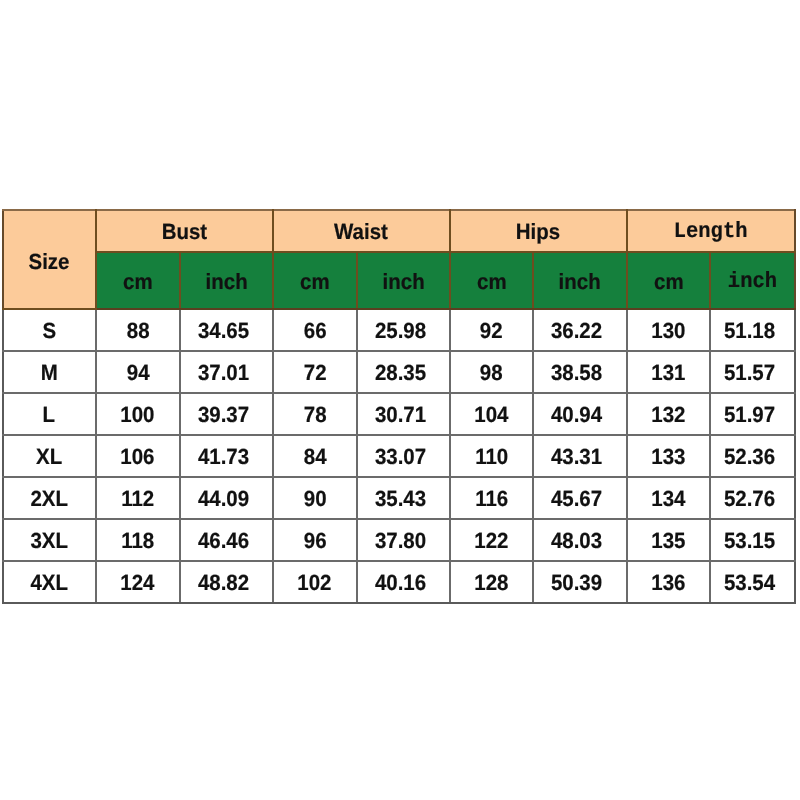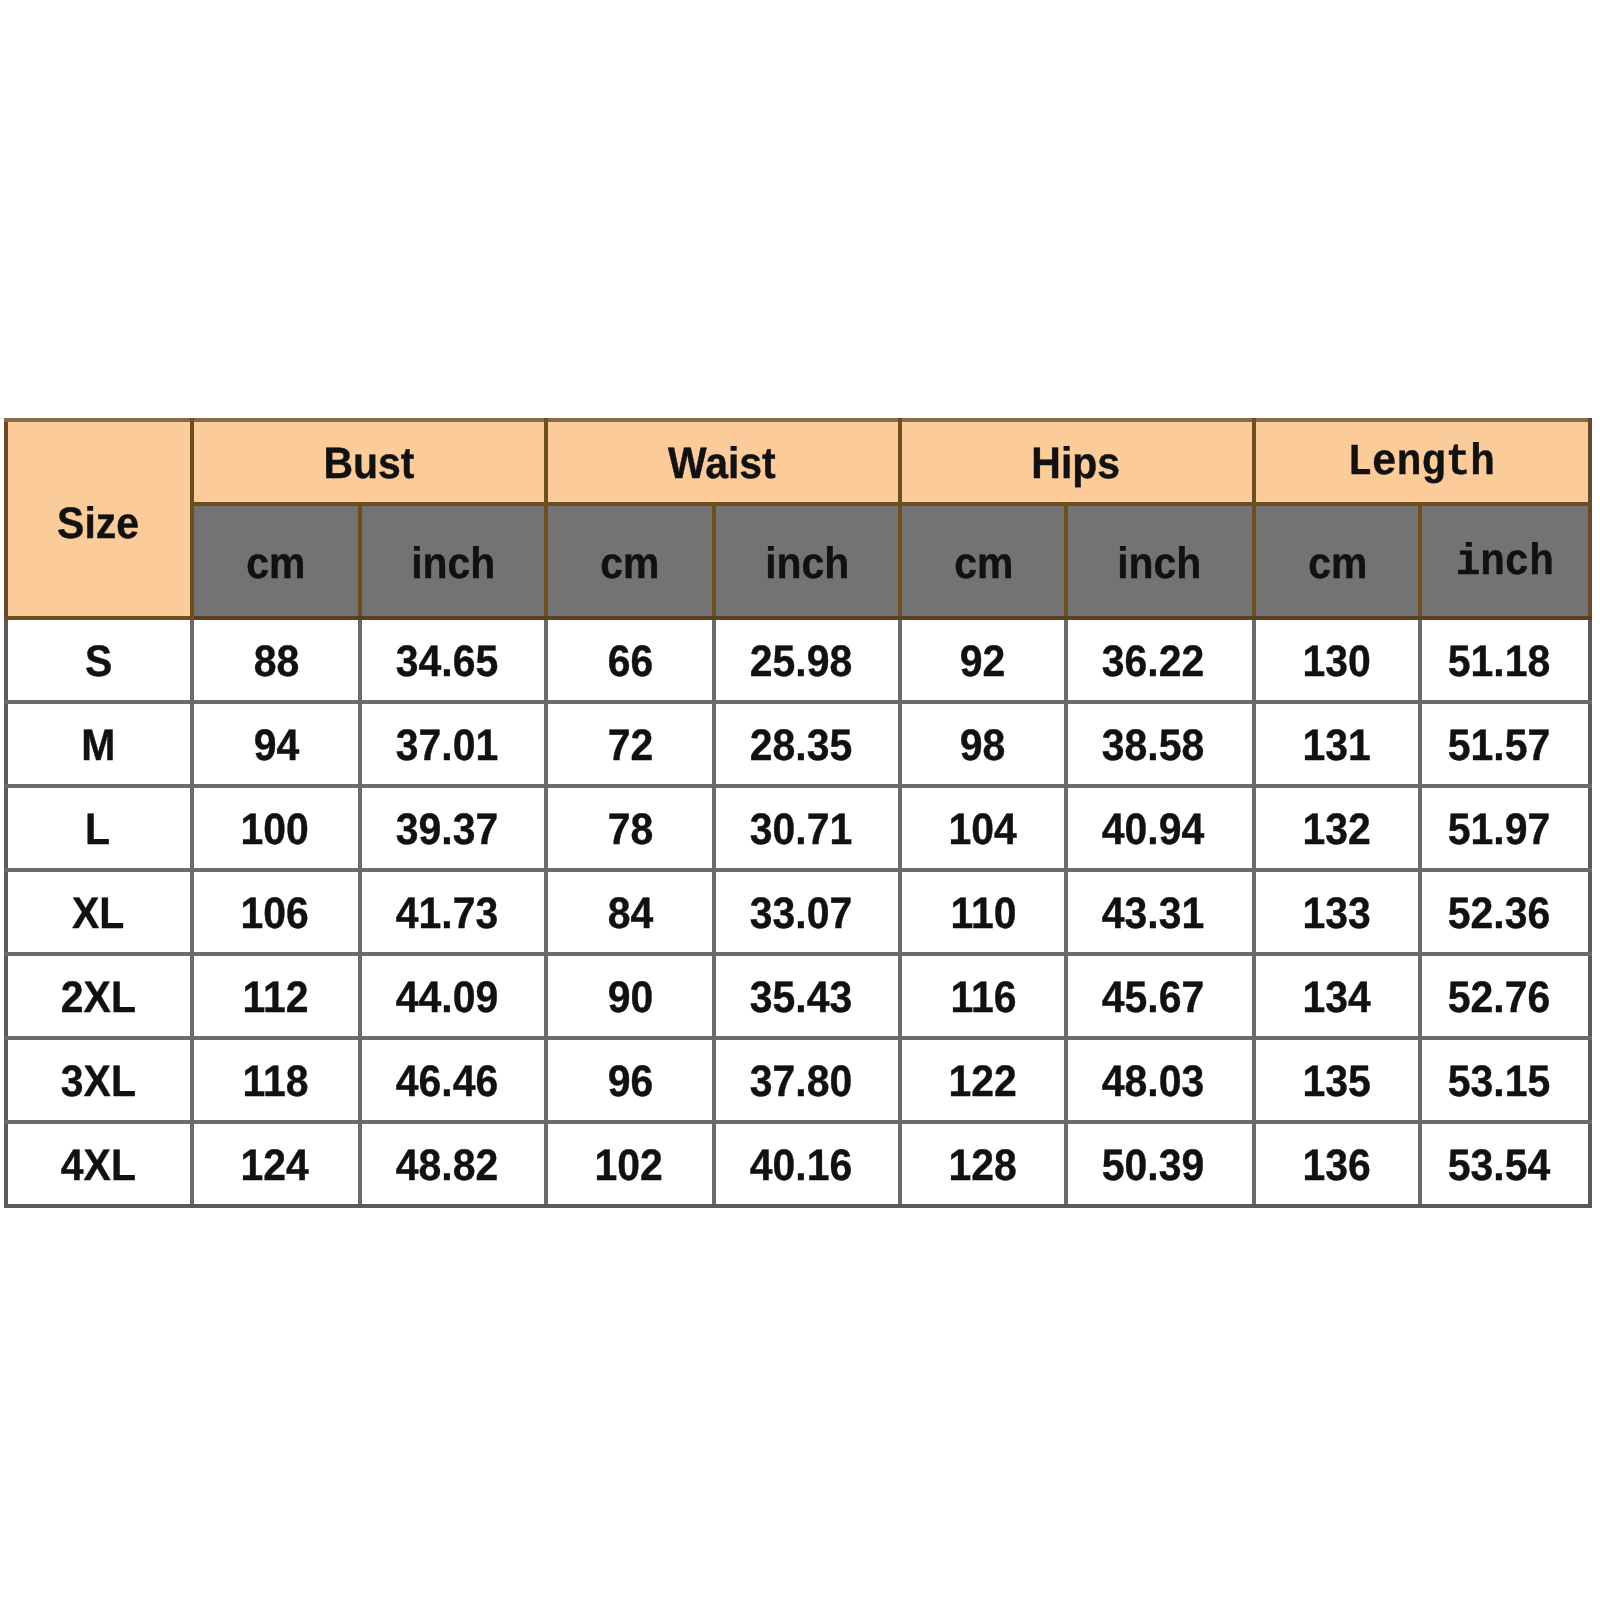--- a/index.html
+++ b/index.html
@@ -48,21 +48,21 @@
   col.c6 { width: 93.4px; }
   col.c7 { width: 83.6px; }
   col.c8 { width: 84.8px; }
   
   .hdr {
     background: #fccb9a;
     border: 2px solid #6e4d1f;
     height: 42.4px;
   }
   .sub {
-    background: #737373;
+    background: #15803d;
     border: 2px solid #6e4d1f;
     height: 57px;
   }
   
   .body-cell {
     background: #ffffff;
     border: 2px solid #6b6b6b;
     height: 42.06px;
   }
   

